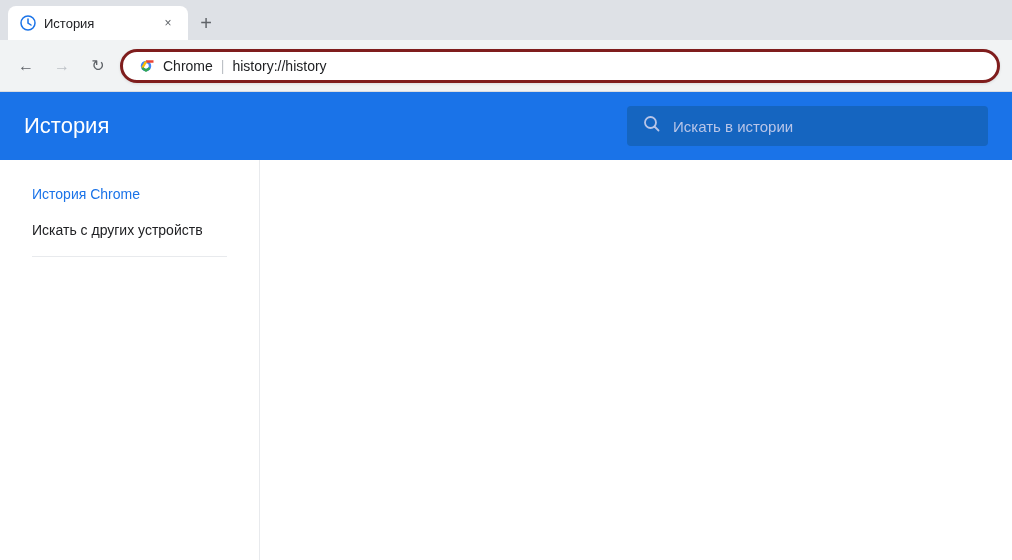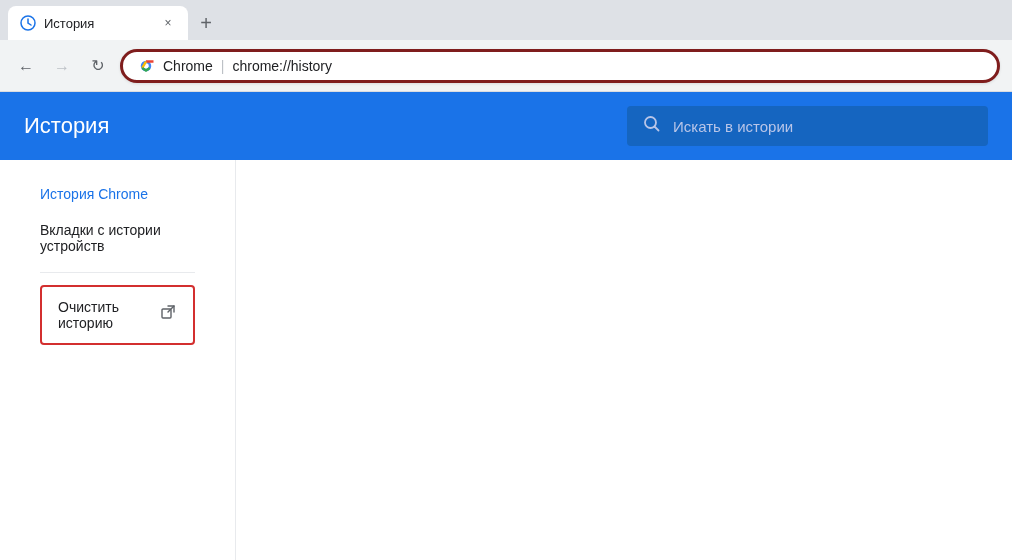--- a/index.html
+++ b/index.html
@@ -187,22 +187,22 @@
       font-size: 15px;
     }
 
     
     .page-body {
       display: flex;
       flex: 1;
     }
 
     .sidebar {
-      width: 236px;
-      padding: 16px 16px;
+      width: 260px;
+      padding: 16px 8px;
       border-right: 1px solid #e8eaed;
       flex-shrink: 0;
     }
 
     .sidebar-item {
       padding: 10px 24px;
       font-size: 14px;
       cursor: pointer;
       color: #202124;
     }
@@ -278,21 +278,21 @@
 
     <svg class="omnibox-icon" viewBox="0 0 18 18" xmlns="http://www.w3.org/2000/svg">
       <circle cx="9" cy="9" r="4" fill="white" stroke="#4285f4" stroke-width="2.5"></circle>
       <path d="M9 4.5 L16.5 4.5" stroke="#ea4335" stroke-width="2.5"></path>
       <path d="M9 4.5 L5.25 11" stroke="#fbbc05" stroke-width="2.5"></path>
       <path d="M5.25 11 L16.5 4.5" stroke="none"></path>
       <path d="M12.75 11 L9 13.5 L5.25 11" stroke="#34a853" stroke-width="2.5" fill="none"></path>
     </svg>
     <span class="omnibox-site">Chrome</span>
     <span class="omnibox-separator">|</span>
-    <span class="omnibox-url">chrome://history</span>
+    <span class="omnibox-url">history://history</span>
   </div>
 </div>
 
 <div class="page">
 
   <div class="page-header">
     <span class="page-header-title">История</span>
     <div class="search-box">
       <span class="search-icon-svg">
         <svg width="18" height="18" viewBox="0 0 18 18" fill="none" xmlns="http://www.w3.org/2000/svg">
@@ -304,31 +304,21 @@
     </div>
   </div>
 
   <div class="page-body">
 
     <div class="sidebar">
       <div class="sidebar-item active">
         <span>История Chrome</span>
       </div>
       <div class="sidebar-item">
-        <span>Вкладки с истории устройств</span>
+        <span>Искать с других устройств</span>
       </div>
       <hr class="sidebar-divider">
-      <div class="clear-history-btn">
-        <span class="clear-history-label">Очистить историю</span>
-        <span class="external-link-icon">
-          <svg width="16" height="16" viewBox="0 0 16 16" fill="none" xmlns="http://www.w3.org/2000/svg">
-            <rect x="1" y="4" width="9" height="9" rx="1" stroke="#5f6368" stroke-width="1.4" fill="none"></rect>
-            <path d="M7 1 H13 V7" stroke="#5f6368" stroke-width="1.4" stroke-linecap="round" stroke-linejoin="round"></path>
-            <line x1="13" y1="1" x2="7" y2="7" stroke="#5f6368" stroke-width="1.4" stroke-linecap="round"></line>
-          </svg>
-        </span>
-      </div>
     </div>
 
     <div class="main-content">
     </div>
   </div>
 </div>
 
 </body></html>

